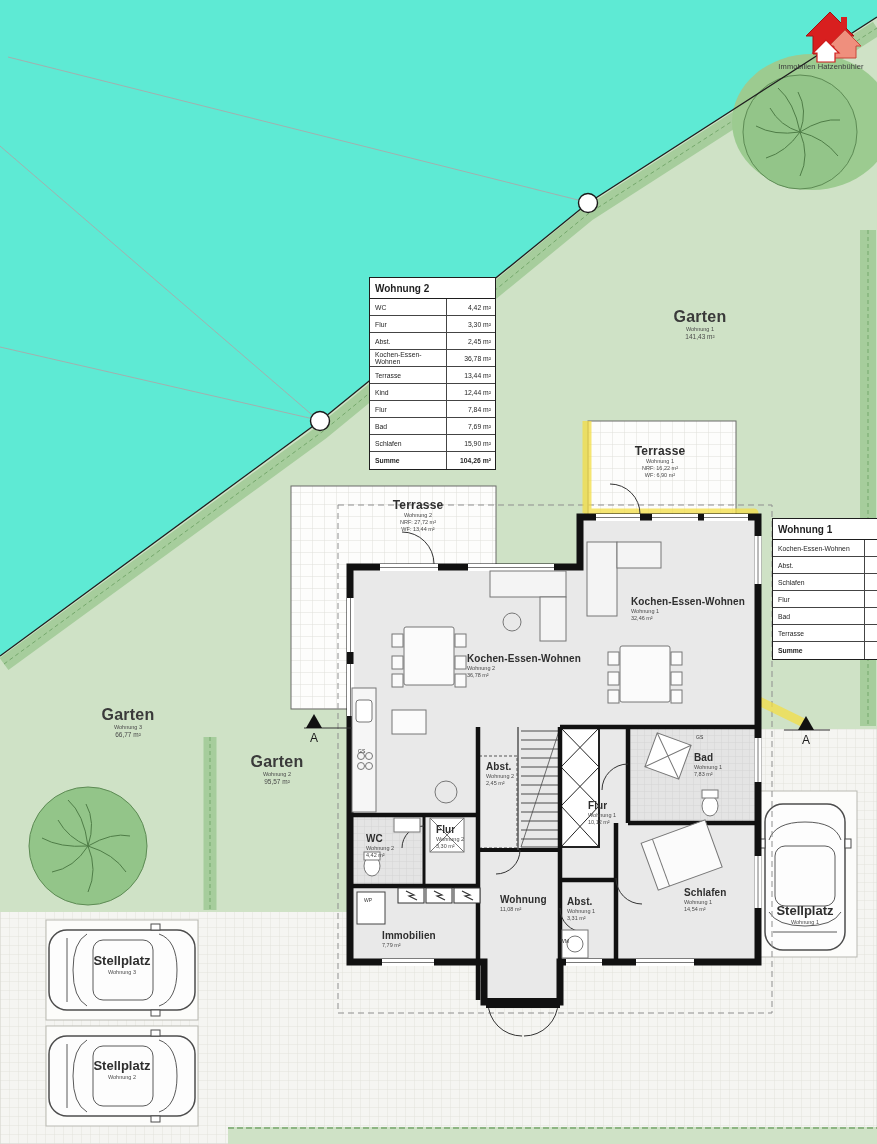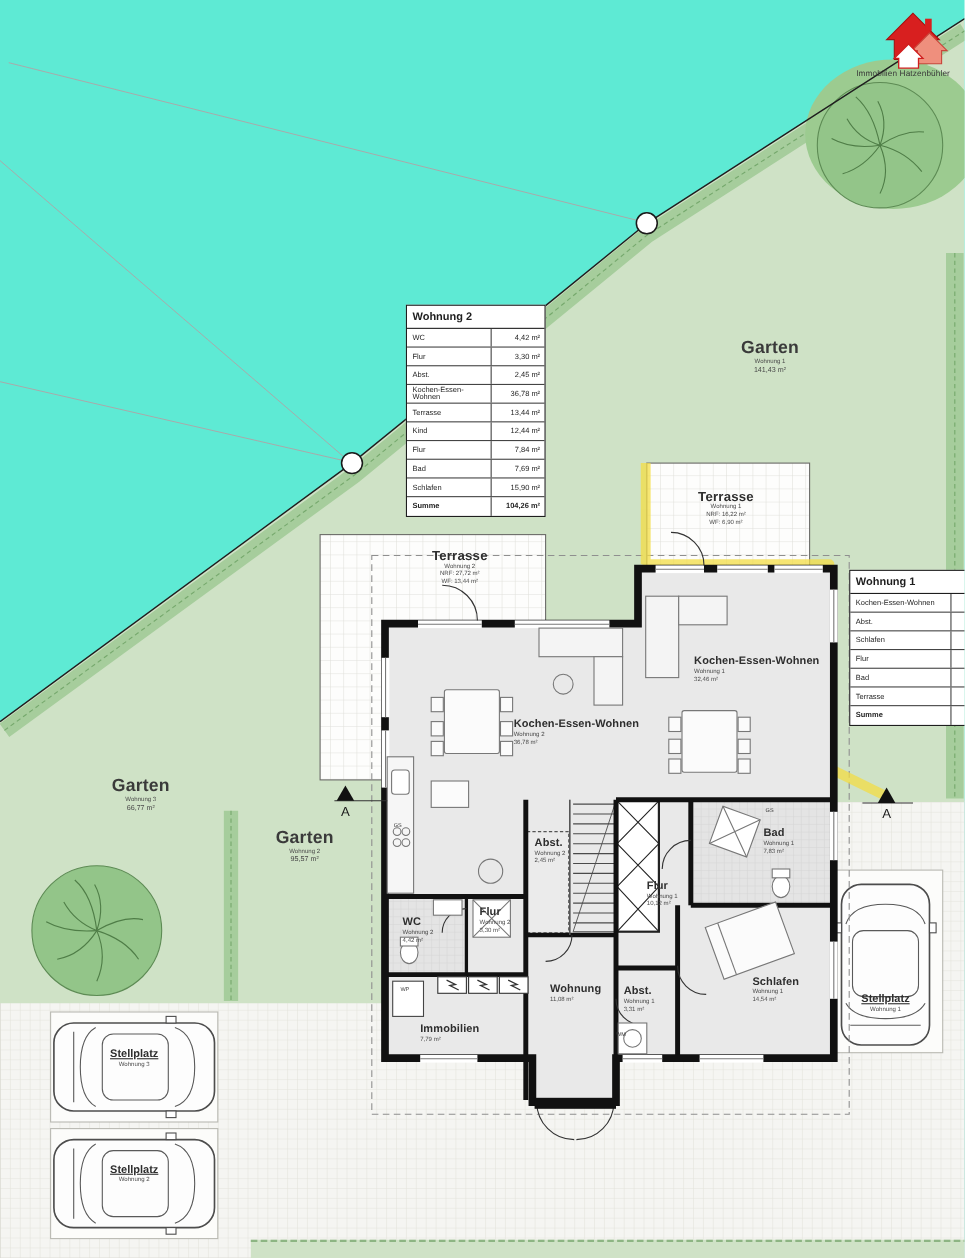--- a/index.html
+++ b/index.html
@@ -4,21 +4,21 @@
 <style>
   html,body{margin:0;padding:0;background:#fff;}
   .canvas{position:relative;width:877px;height:1144px;overflow:hidden;background:#5eead4;
           font-family:"Liberation Sans",sans-serif;color:#3b3b3b;}
   svg.base{position:absolute;left:0;top:0;}
   .lbl{position:absolute;line-height:1.2;white-space:nowrap;}
   .c{text-align:center;}
   .gt{font-size:16px;font-weight:bold;letter-spacing:.2px;color:#3a3a3a;}
   .tt{font-size:12px;font-weight:bold;letter-spacing:.2px;color:#2e2e2e;}
   .rt{font-size:10px;font-weight:bold;letter-spacing:.1px;color:#2e2e2e;}
-  .st{font-size:10px;font-weight:bold;color:#2e2e2e;text-decoration:underline;}
+  .st{font-size:13px;font-weight:bold;color:#2e2e2e;}
   .sub{font-size:5.5px;color:#4a4a4a;}
   .area{font-size:6.5px;color:#4a4a4a;}
   .tiny{font-size:5px;color:#333;}
   .sect{font-size:12px;color:#1a1a1a;}
   .logo-text{font-size:7.5px;color:#3a3a3a;letter-spacing:.1px;}
   .ptable{position:absolute;background:#fff;border:1.5px solid #1e1e1e;color:#1e1e1e;box-sizing:border-box;}
   .ptable .hd{font-size:10px;font-weight:bold;padding:5px 4px 4px 5px;border-bottom:1.2px solid #1e1e1e;}
   .prow{display:flex;align-items:stretch;height:17px;border-bottom:.8px solid #444;font-size:6.8px;box-sizing:border-box;}
   .prow:last-child{border-bottom:none;}
   .pl{flex:1;padding-left:5px;display:flex;align-items:center;}

